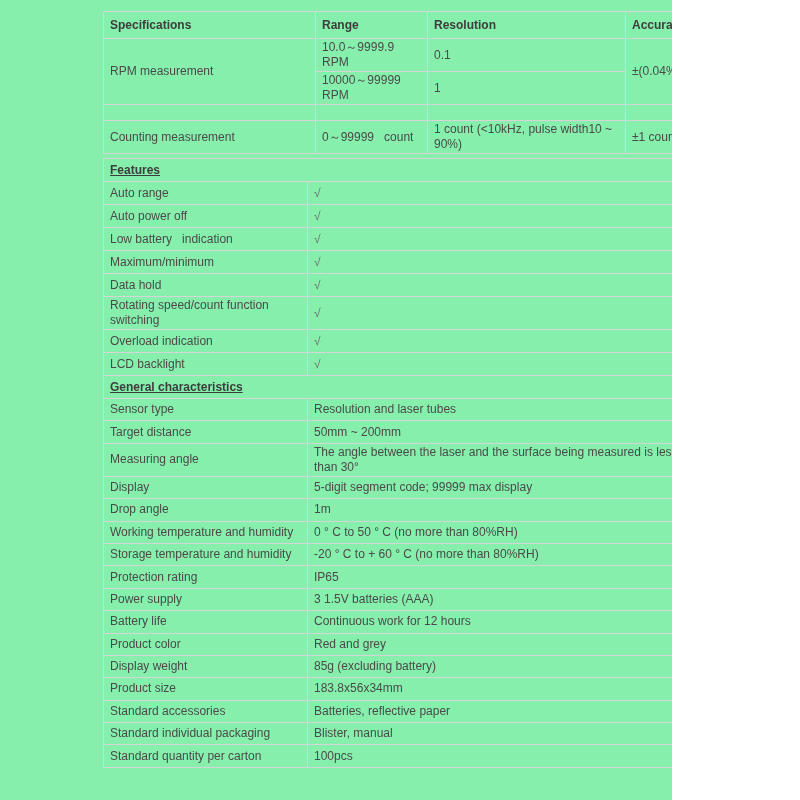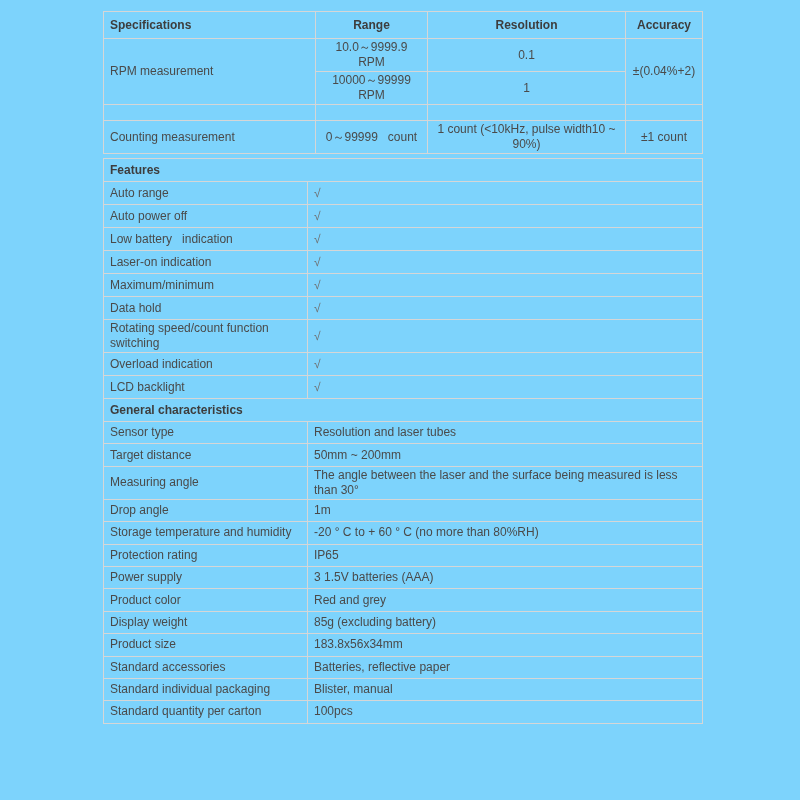--- a/index.html
+++ b/index.html
@@ -1,21 +1,21 @@
 <!DOCTYPE html>
 <html><head>
 <meta charset="utf-8">
 <title>Specification Sheet</title>
 <style>
   html, body { margin: 0; padding: 0; background: #ffffff; }
   .page {
     position: relative;
-    width: 800px;
+    width: 672px;
     height: 800px;
-    background: #7dd3fc;
+    background: #86efac;
     font-family: "Liberation Sans", sans-serif;
     font-size: 12px;
     color: #4a4a4a;
     overflow: hidden;
   }
   .sheet {
     position: absolute;
     left: 103px;
     top: 11px;
     width: 599px;
@@ -27,30 +27,30 @@
   }
   td {
     border: 1px solid #d6d6d6;
     padding: 1px 6px;
     vertical-align: middle;
     white-space: pre-wrap;
     overflow: hidden;
     line-height: 1.25;
   }
   .b { font-weight: bold; color: #3d3d3d; }
-  .c { text-align: center; }
+  .c { text-align: left; }
   .check { color: #6f6f6f; }
   
   .r-head td   { height: 24px; }
   .r-rpm td    { height: 22px; }
   .r-empty td  { height: 13px; }
   .r-count td  { height: 20px; }
   
   .lower { margin-top: 4px; }
-  .r-section td { height: 20px; }
+  .r-section td { height: 20px; text-decoration: underline; }
   .r-feat td    { height: 20px; }
   .r-gen td     { height: 19.4px; }
 </style>
 </head>
 <body>
 
 <div class="page">
   <div class="sheet">
 
     <table>
@@ -108,24 +108,20 @@
       </tr>
       <tr class="r-feat">
         <td>Auto power off</td>
         <td class="check">√</td>
       </tr>
       <tr class="r-feat">
         <td>Low battery   indication</td>
         <td class="check">√</td>
       </tr>
       <tr class="r-feat">
-        <td>Laser-on indication</td>
-        <td class="check">√</td>
-      </tr>
-      <tr class="r-feat">
         <td>Maximum/minimum</td>
         <td class="check">√</td>
       </tr>
       <tr class="r-feat">
         <td>Data hold</td>
         <td class="check">√</td>
       </tr>
       <tr class="r-feat">
         <td>Rotating speed/count function switching</td>
         <td class="check">√</td>
@@ -149,36 +145,48 @@
       </tr>
       <tr class="r-gen">
         <td>Target distance</td>
         <td>50mm ~ 200mm</td>
       </tr>
       <tr class="r-gen">
         <td>Measuring angle</td>
         <td>The angle between the laser and the surface being measured is less than 30°</td>
       </tr>
       <tr class="r-gen">
+        <td>Display</td>
+        <td>5-digit segment code; 99999 max display</td>
+      </tr>
+      <tr class="r-gen">
         <td>Drop angle</td>
         <td>1m</td>
       </tr>
       <tr class="r-gen">
+        <td>Working temperature and humidity</td>
+        <td>0 ° C to 50 ° C (no more than 80%RH)</td>
+      </tr>
+      <tr class="r-gen">
         <td>Storage temperature and humidity</td>
         <td>-20 ° C to + 60 ° C (no more than 80%RH)</td>
       </tr>
       <tr class="r-gen">
         <td>Protection rating</td>
         <td>IP65</td>
       </tr>
       <tr class="r-gen">
         <td>Power supply</td>
         <td>3 1.5V batteries (AAA)</td>
       </tr>
       <tr class="r-gen">
+        <td>Battery life</td>
+        <td>Continuous work for 12 hours</td>
+      </tr>
+      <tr class="r-gen">
         <td>Product color</td>
         <td>Red and grey</td>
       </tr>
       <tr class="r-gen">
         <td>Display weight</td>
         <td>85g (excluding battery)</td>
       </tr>
       <tr class="r-gen">
         <td>Product size</td>
         <td>183.8x56x34mm</td>

